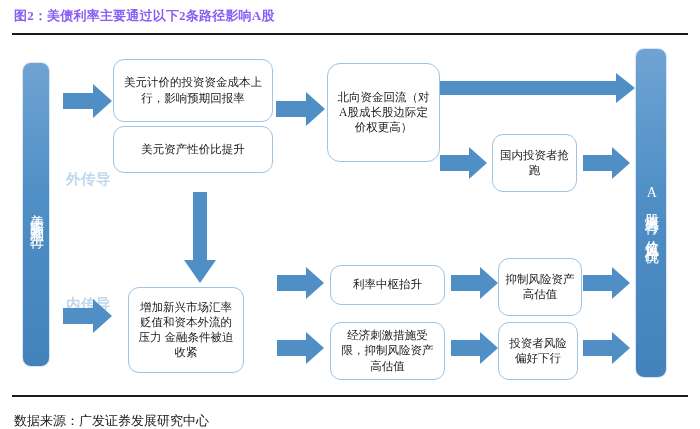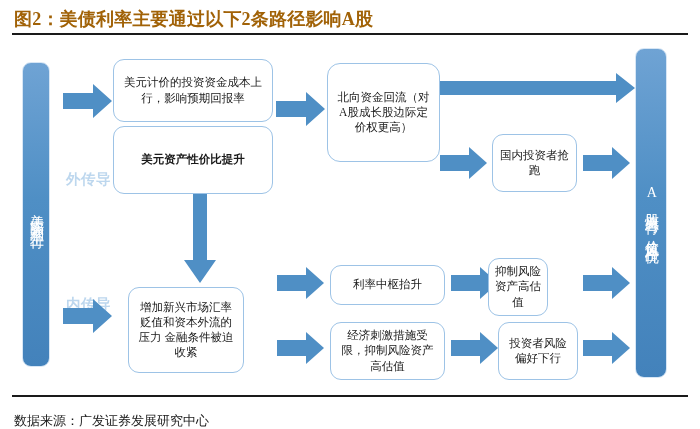--- a/index.html
+++ b/index.html
@@ -16,23 +16,23 @@
     height: 429px;
     background: #ffffff;
     overflow: hidden;
   }
 
   
   .title {
     position: absolute;
     left: 14px;
     top: 7px;
-    font-size: 18px;
+    font-size: 13px;
     font-weight: bold;
-    color: #a16207;
+    color: #8b5cf6;
     letter-spacing: 0.2px;
     white-space: nowrap;
     font-family: "Liberation Serif", "DejaVu Serif", serif;
   }
   .rule-top {
     position: absolute;
     left: 12px;
     top: 33px;
     width: 676px;
     height: 2px;
@@ -204,21 +204,21 @@
   <div class="arrow" style="left:583px; top:331px;">
     <svg width="48" height="34" viewBox="0 0 48 34">
         <polygon points="0,9 29,9 29,1 47,17 29,33 29,25 0,25" fill="#4f8fc5"></polygon>
       </svg>
   </div>
 
   <div class="node" style="left:113px; top:59px; width:160px; height:63px;">
     <span>美元计价的投资资金成本上行，影响预期回报率</span>
   </div>
 
-  <div class="node" style="left:113px; top:126px; width:160px; height:68px;font-weight:bold;">
+  <div class="node" style="left:113px; top:126px; width:160px; height:47px;">
     <span>美元资产性价比提升</span>
   </div>
 
   <div class="node" style="left:327px; top:63px; width:113px; height:99px; border-radius:13px;">
     <span>北向资金回流（对A股成长股边际定价权更高）</span>
   </div>
 
   <div class="node" style="left:492px; top:134px; width:85px; height:58px;">
     <span>国内投资者抢跑</span>
   </div>
@@ -228,21 +228,21 @@
   </div>
 
   <div class="node" style="left:330px; top:265px; width:115px; height:40px;">
     <span>利率中枢抬升</span>
   </div>
 
   <div class="node" style="left:330px; top:322px; width:115px; height:58px;">
     <span>经济刺激措施受限，抑制风险资产高估值</span>
   </div>
 
-  <div class="node" style="left:488px; top:258px; width:60px; height:58px;">
+  <div class="node" style="left:498px; top:258px; width:84px; height:58px;">
     <span>抑制风险资产高估值</span>
   </div>
 
   <div class="node" style="left:498px; top:322px; width:80px; height:58px;">
     <span>投资者风险偏好下行</span>
   </div>
 
   <div class="rule-bottom"></div>
   <div class="source">数据来源：广发证券发展研究中心</div>
 

